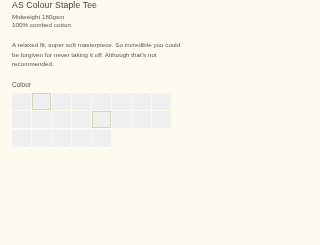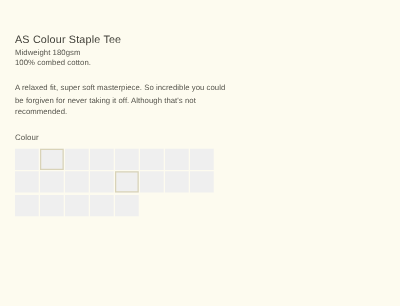--- a/index.html
+++ b/index.html
@@ -14,21 +14,21 @@
     font-family: "Liberation Sans", sans-serif;
     color: #4a4a42;
     overflow: hidden;
   }
   .page {
     position: relative;
     width: 200px;
     height: 245px;
     background: #fdfbef;
     box-sizing: border-box;
-    padding: 26px 12px 0 12px;
+    padding: 0 12px 0 12px;
   }
 
   .product-title {
     font-size: 8.6px;
     line-height: 11px;
     font-weight: 400;
     color: #403f38;
     letter-spacing: 0.15px;
     margin: 0 0 2px 0;
   }

